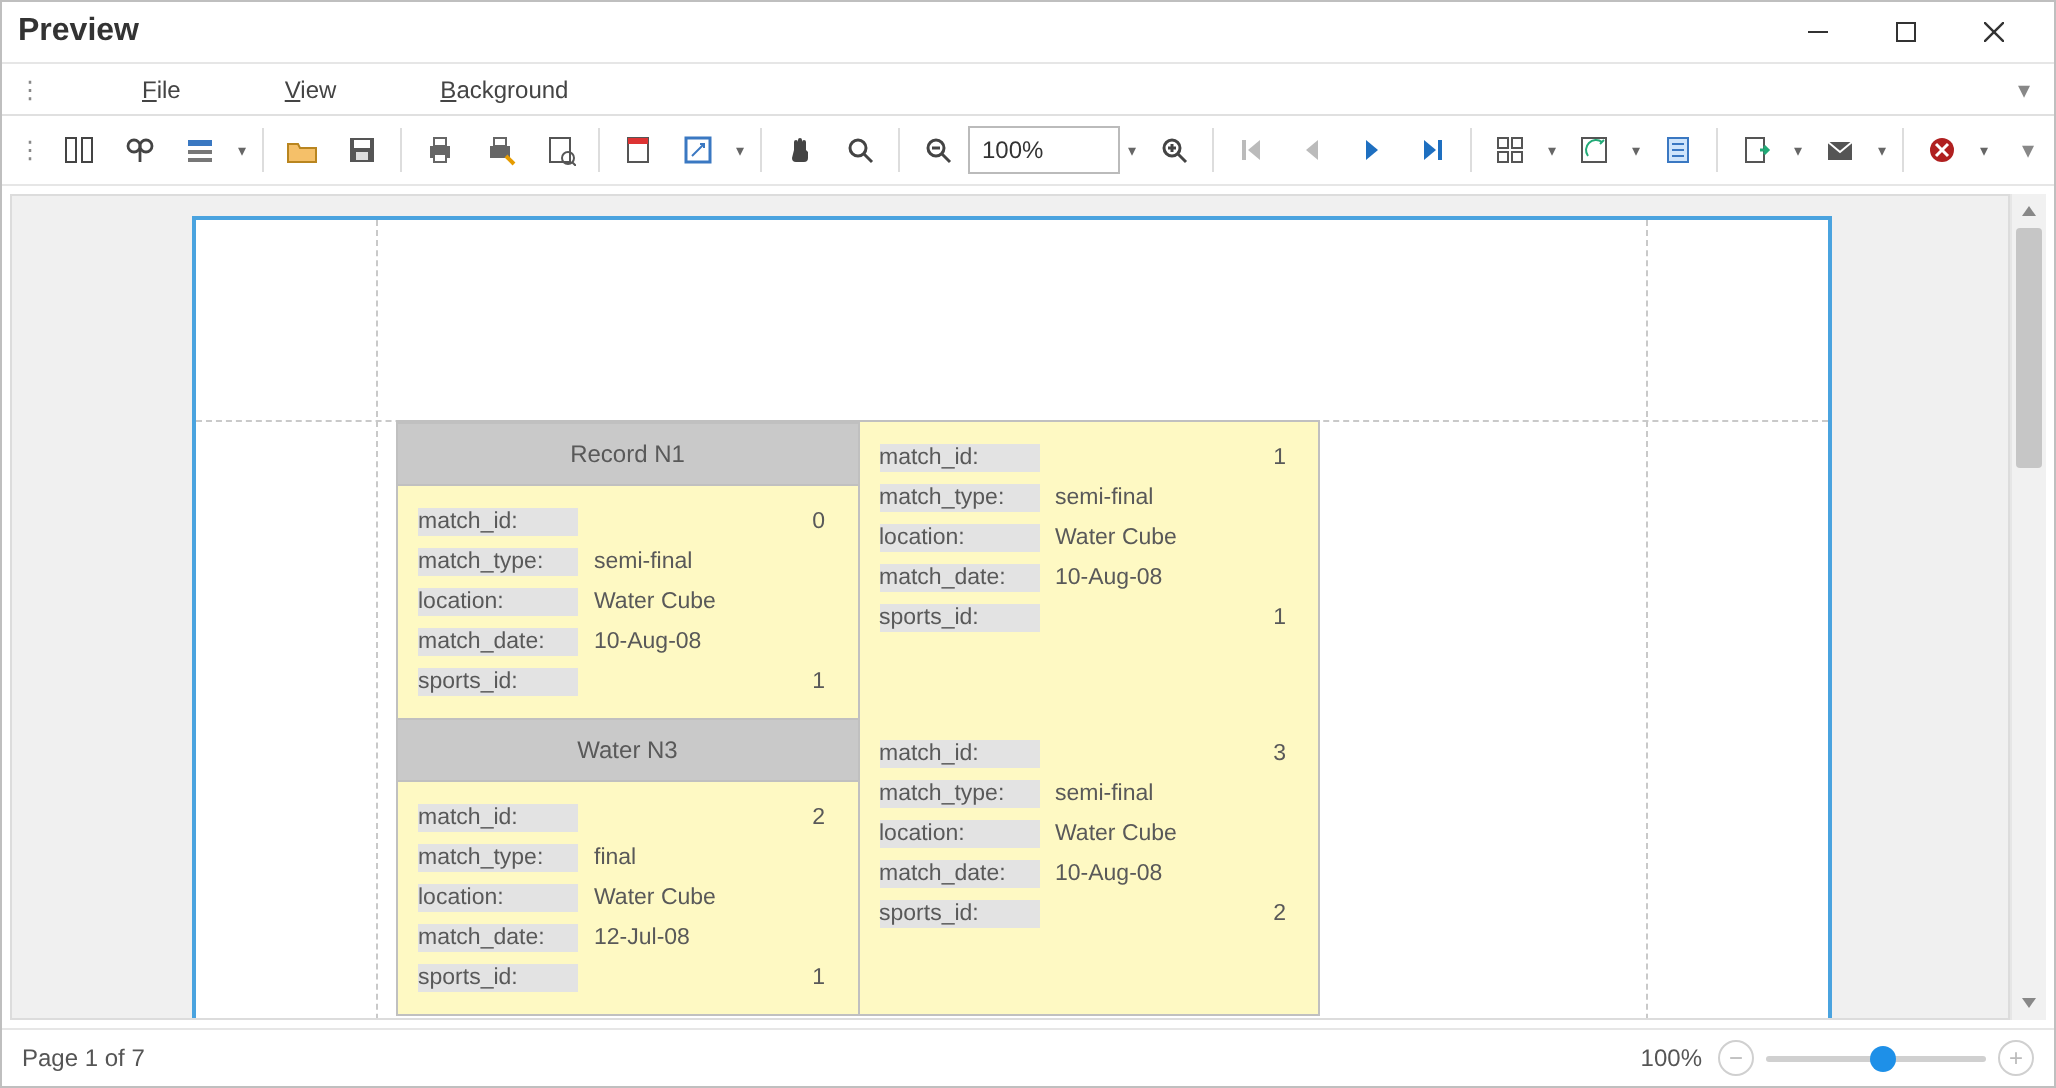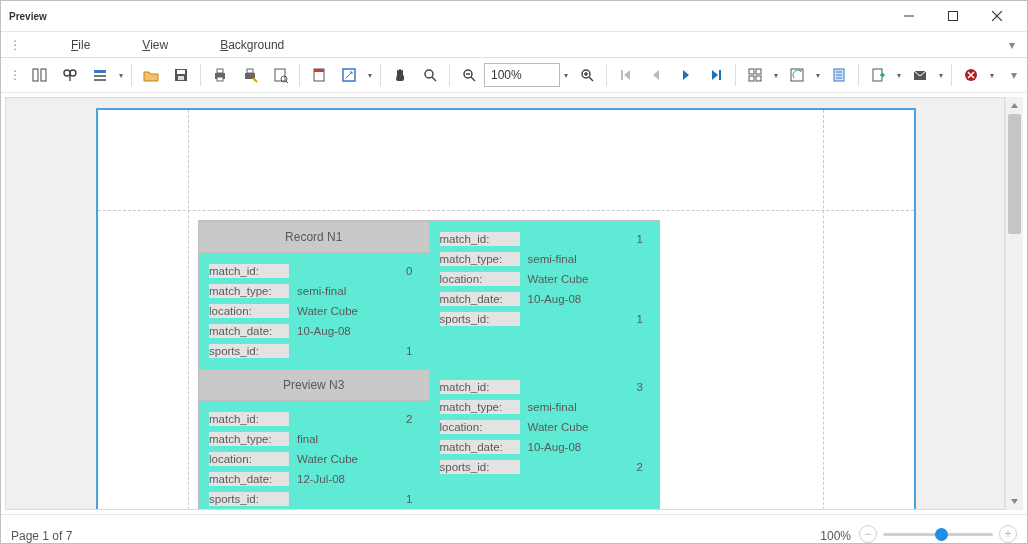--- a/index.html
+++ b/index.html
@@ -1,18 +1,18 @@
 <!DOCTYPE html>
 <html><head>
 <meta charset="utf-8">
 <style>
   html, body { margin:0; padding:0; font-family: "Segoe UI", Tahoma, sans-serif; font-size:12px; color:#333; background:#fff; }
   .window { width:1028px; height:544px; border:1px solid #bfbfbf; box-sizing:border-box; display:flex; flex-direction:column; }
   .titlebar { height:30px; display:flex; align-items:center; padding:0 8px; border-bottom:1px solid #e6e6e6; }
-  .titlebar .title { font-weight:600; font-size:10px; }
+  .titlebar .title { font-weight:600; font-size:16px; }
   .titlebar .spacer { flex:1; }
   .win-btn { width:44px; height:30px; display:flex; align-items:center; justify-content:center; color:#333; }
   .win-btn svg { display:block; }
   .menubar { height:25px; display:flex; align-items:center; padding:0 6px; gap:14px; color:#444; border-bottom:1px solid #e0e0e0; }
   .menubar .kebab { color:#888; padding:0 2px; }
   .menubar .menu-item { padding:2px 4px;margin-left:30px; }
   .menubar .mn { text-decoration: underline; }
   .menubar .chev { margin-left:auto; color:#888; padding:0 6px;}
   .toolbar { height:34px; display:flex; align-items:center; padding:0 4px; background:#fff; border-bottom:1px solid #e6e6e6; }
   .tbtn { width:30px; height:26px; display:flex; align-items:center; justify-content:center; border-radius:2px; }
@@ -26,31 +26,31 @@
   .vscroll .arrow { height:17px; width:100%; display:flex; align-items:center; justify-content:center; color:#666; }
   .vscroll .track { flex:1; width:100%; position:relative; }
   .vscroll .thumb { position:absolute; top:0; left:2px; right:2px; height:120px; background:#c6c6c6; border-radius:2px; }
   .page { position:absolute; top:10px; left:90px; width:820px; background:#fff; border:2px solid #4aa3df; box-sizing:border-box; }
   .page-inner { position:relative; height:420px; }
   .margin-v { position:absolute; top:0; bottom:0; border-left:1px dashed #c9c9c9; }
   .margin-v.left { left:90px; }
   .margin-v.right { right:90px; }
   .margin-h { position:absolute; left:0; right:0; border-top:1px dashed #c9c9c9; }
   .margin-h.top { top:100px; }
-  .records { position:absolute; top:100px; left:100px; width:460px; border:1px solid #c0c0c0; background:#5eead4;margin-top:10px; }
+  .records { position:absolute; top:100px; left:100px; width:460px; border:1px solid #c0c0c0; background:#fef9c3; }
   .rec-row { display:flex; }
   .rec-cell { flex:1; border-right:1px solid #c0c0c0; }
   .rec-cell:last-child { border-right:none; }
   .rec-head { background:#c9c9c9; color:#595959; text-align:center; padding:8px 0; font-size:12px; border-bottom:1px solid #c0c0c0; border-top:1px solid #c0c0c0;}
   .rec-body { padding:8px 10px 8px 10px; }
   .field-row { display:flex; align-items:center; height:20px; }
   .field-label { width:80px; background:#e3e3e3; color:#595959; padding:1px 0; font-size:11.5px; }
   .field-val { flex:1; padding-left:8px; color:#595959; font-size:11.5px; }
   .field-val.num { text-align:right; padding-right:6px; padding-left:0;}
-  .statusbar { height:28px; border-top:1px solid #e6e6e6; display:flex; align-items:flex-end; padding:0 10px; color:#555; }
+  .statusbar { height:28px; border-top:1px solid #e6e6e6; display:flex; align-items:center; padding:0 10px; color:#555; }
   .statusbar .sp { flex:1; }
   .slider-wrap { display:flex; align-items:center; gap:6px; }
   .slider-track { width:110px; height:3px; background:#d0d0d0; position:relative; border-radius:2px;}
   .slider-thumb { position:absolute; top:-5px; width:13px; height:13px; border-radius:50%; background:#1e90e8; left:52px; }
   .slider-btn { width:16px; height:16px; border-radius:50%; border:1px solid #d0d0d0; display:flex; align-items:center; justify-content:center; color:#bbb; font:12px/1 sans-serif; }
   svg { pointer-events:none; }
 </style>
 </head>
 <body>
 
@@ -334,21 +334,21 @@
                   <div class="field-row">
                       <div class="field-label">sports_id:</div>
                       <div class="field-val num">1</div>
                     </div>
                 </div>
               </div>
             </div>
 
             <div class="rec-row">
               <div class="rec-cell">
-                <div class="rec-head">Preview N3</div>
+                <div class="rec-head">Water N3</div>
                 <div class="rec-body">
                   <div class="field-row">
                       <div class="field-label">match_id:</div>
                       <div class="field-val num">2</div>
                     </div>
                   <div class="field-row">
                       <div class="field-label">match_type:</div>
                       <div class="field-val">final</div>
                     </div>
                   <div class="field-row">

